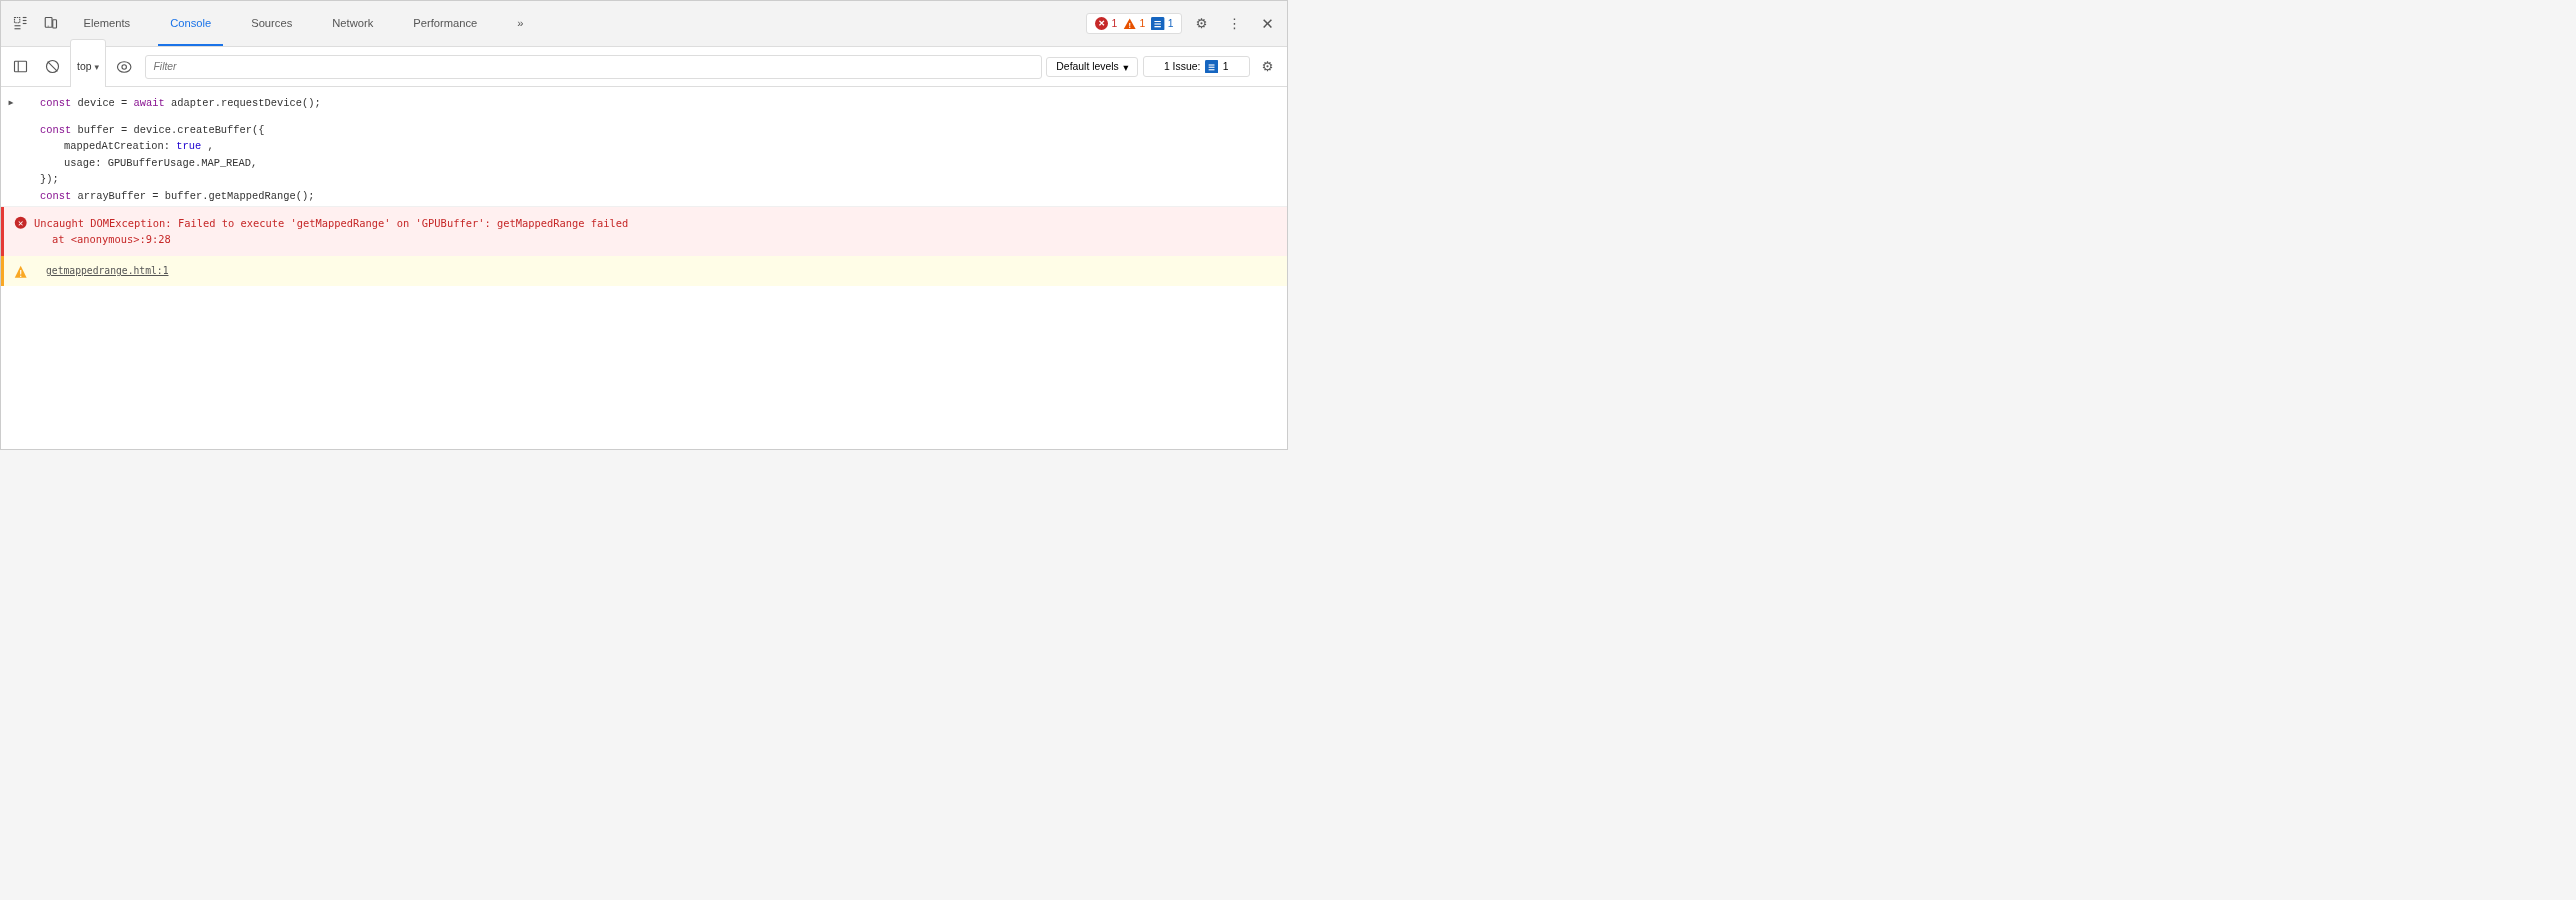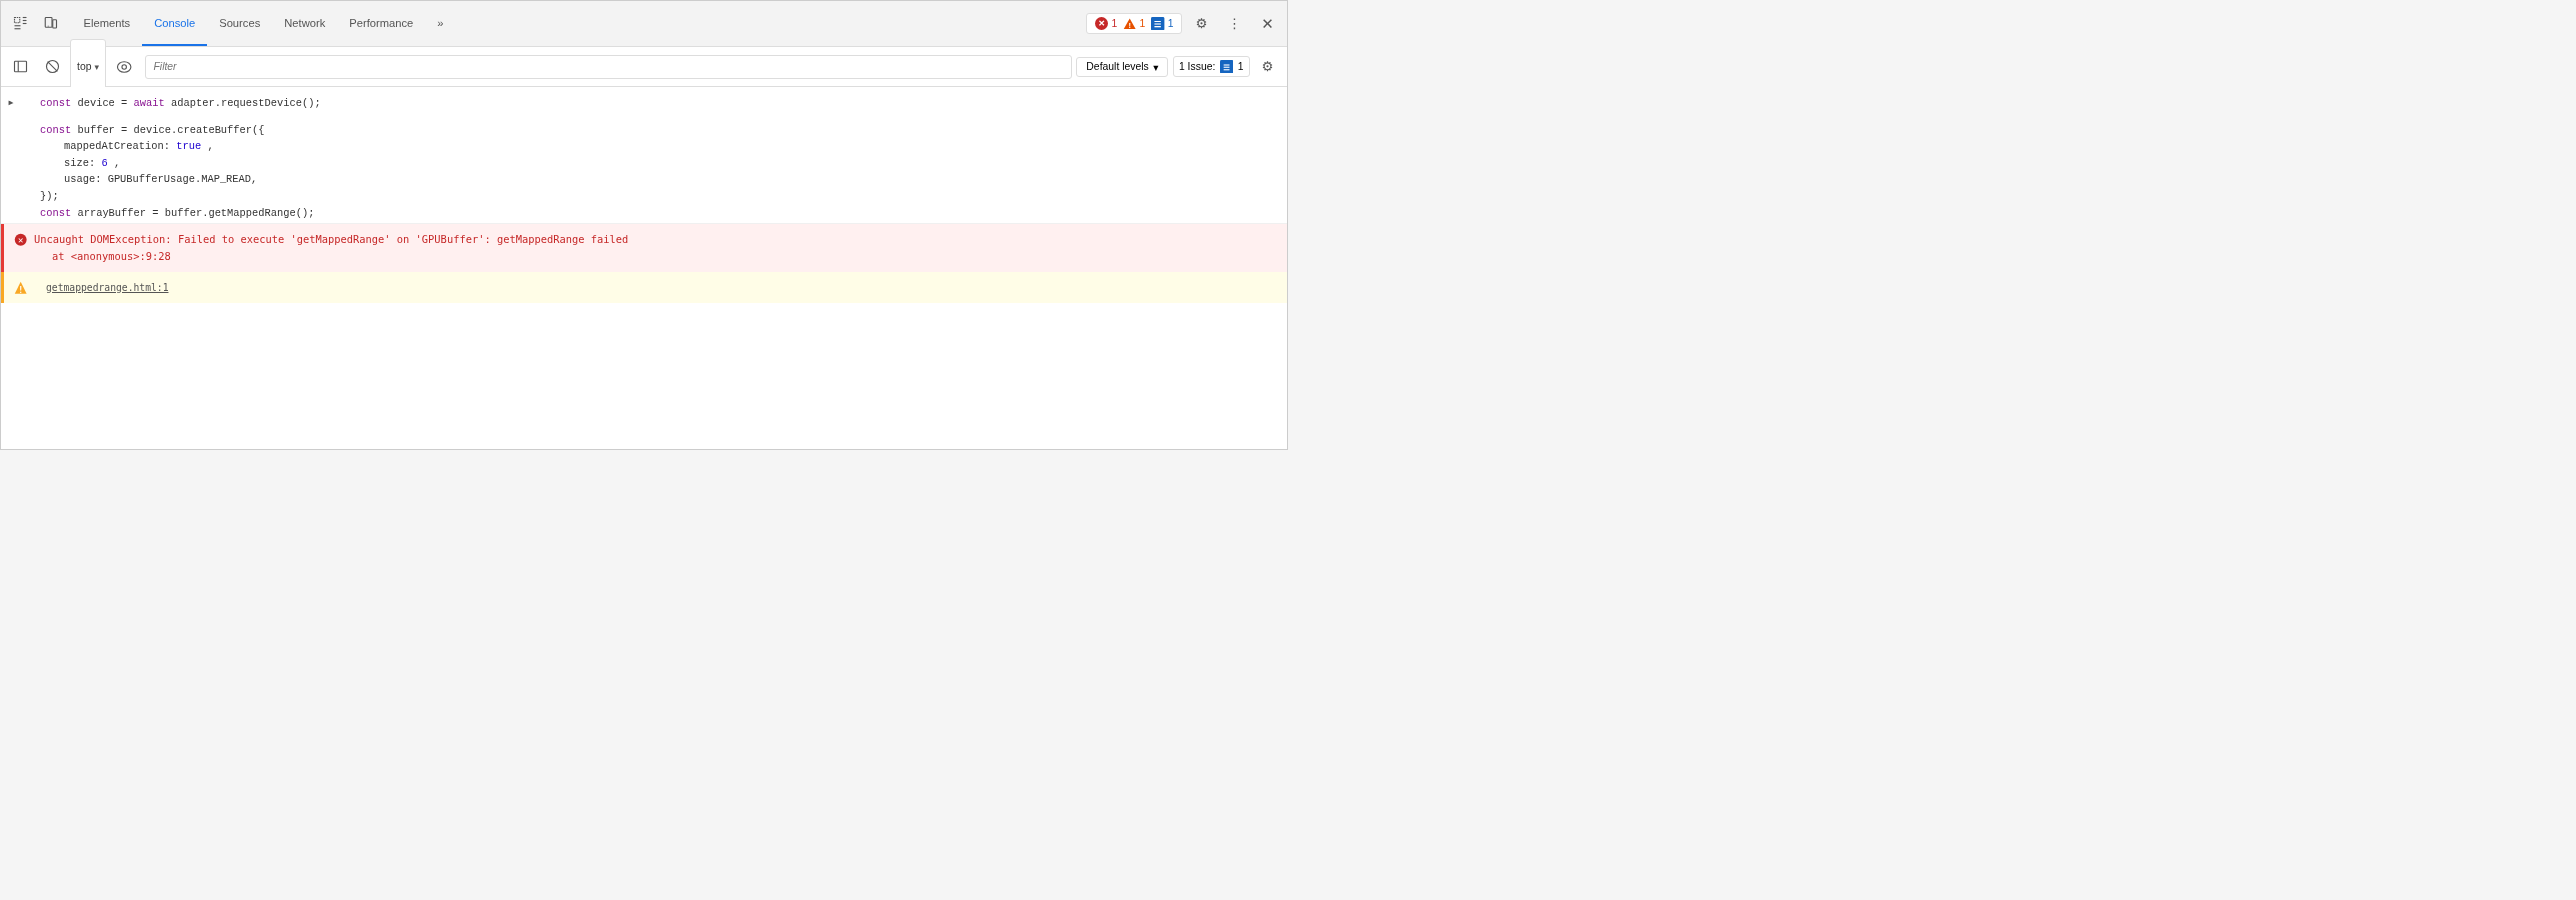--- a/index.html
+++ b/index.html
@@ -48,21 +48,21 @@
       cursor: pointer;
       border-radius: 3px;
       color: #555;
       font-size: 13.4px;
     }
 
     .tab-list {
       display: flex;
       align-items: flex-end;
       height: 100%;
-      gap: 0;
+      gap: 16px;
       margin-left: 6px;
     }
 
     .tab {
       padding: 0 12px;
       height: 100%;
       display: flex;
       align-items: center;
       font-size: 11.2px;
       cursor: pointer;
@@ -156,21 +156,21 @@
       background: white;
       font-size: 10.4px;
       cursor: pointer;
       white-space: nowrap;
     }
 
     .issues-btn {
       display: flex;
       align-items: center;
       gap: 4.5px;
-      padding: 3px 5px;
+      padding: 3px 20px;
       border: 0.7px solid #ddd;
       border-radius: 3px;
       background: white;
       font-size: 10.4px;
       cursor: pointer;
       white-space: nowrap;
     }
 
     
     .console-content {
@@ -413,25 +413,20 @@
         <span class="plain"> buffer </span>
         <span class="plain">= </span>
         <span class="plain">device.createBuffer({</span>
       </div>
       <div style="padding-left:39px;">
         <span class="plain">mappedAtCreation: </span>
         <span class="kw-true">true</span>
         <span class="plain">,</span>
       </div>
       <div style="padding-left:39px;">
-        <span class="plain">size: </span>
-        <span class="kw-number">6</span>
-        <span class="plain">,</span>
-      </div>
-      <div style="padding-left:39px;">
         <span class="plain">usage: GPUBufferUsage.MAP_READ,</span>
       </div>
       <div style="padding-left:15px;">
         <span class="plain">});</span>
       </div>
       <div style="padding-left:15px;">
         <span class="kw-const">const</span>
         <span class="plain"> arrayBuffer </span>
         <span class="plain">= </span>
         <span class="plain">buffer.getMappedRange();</span>

